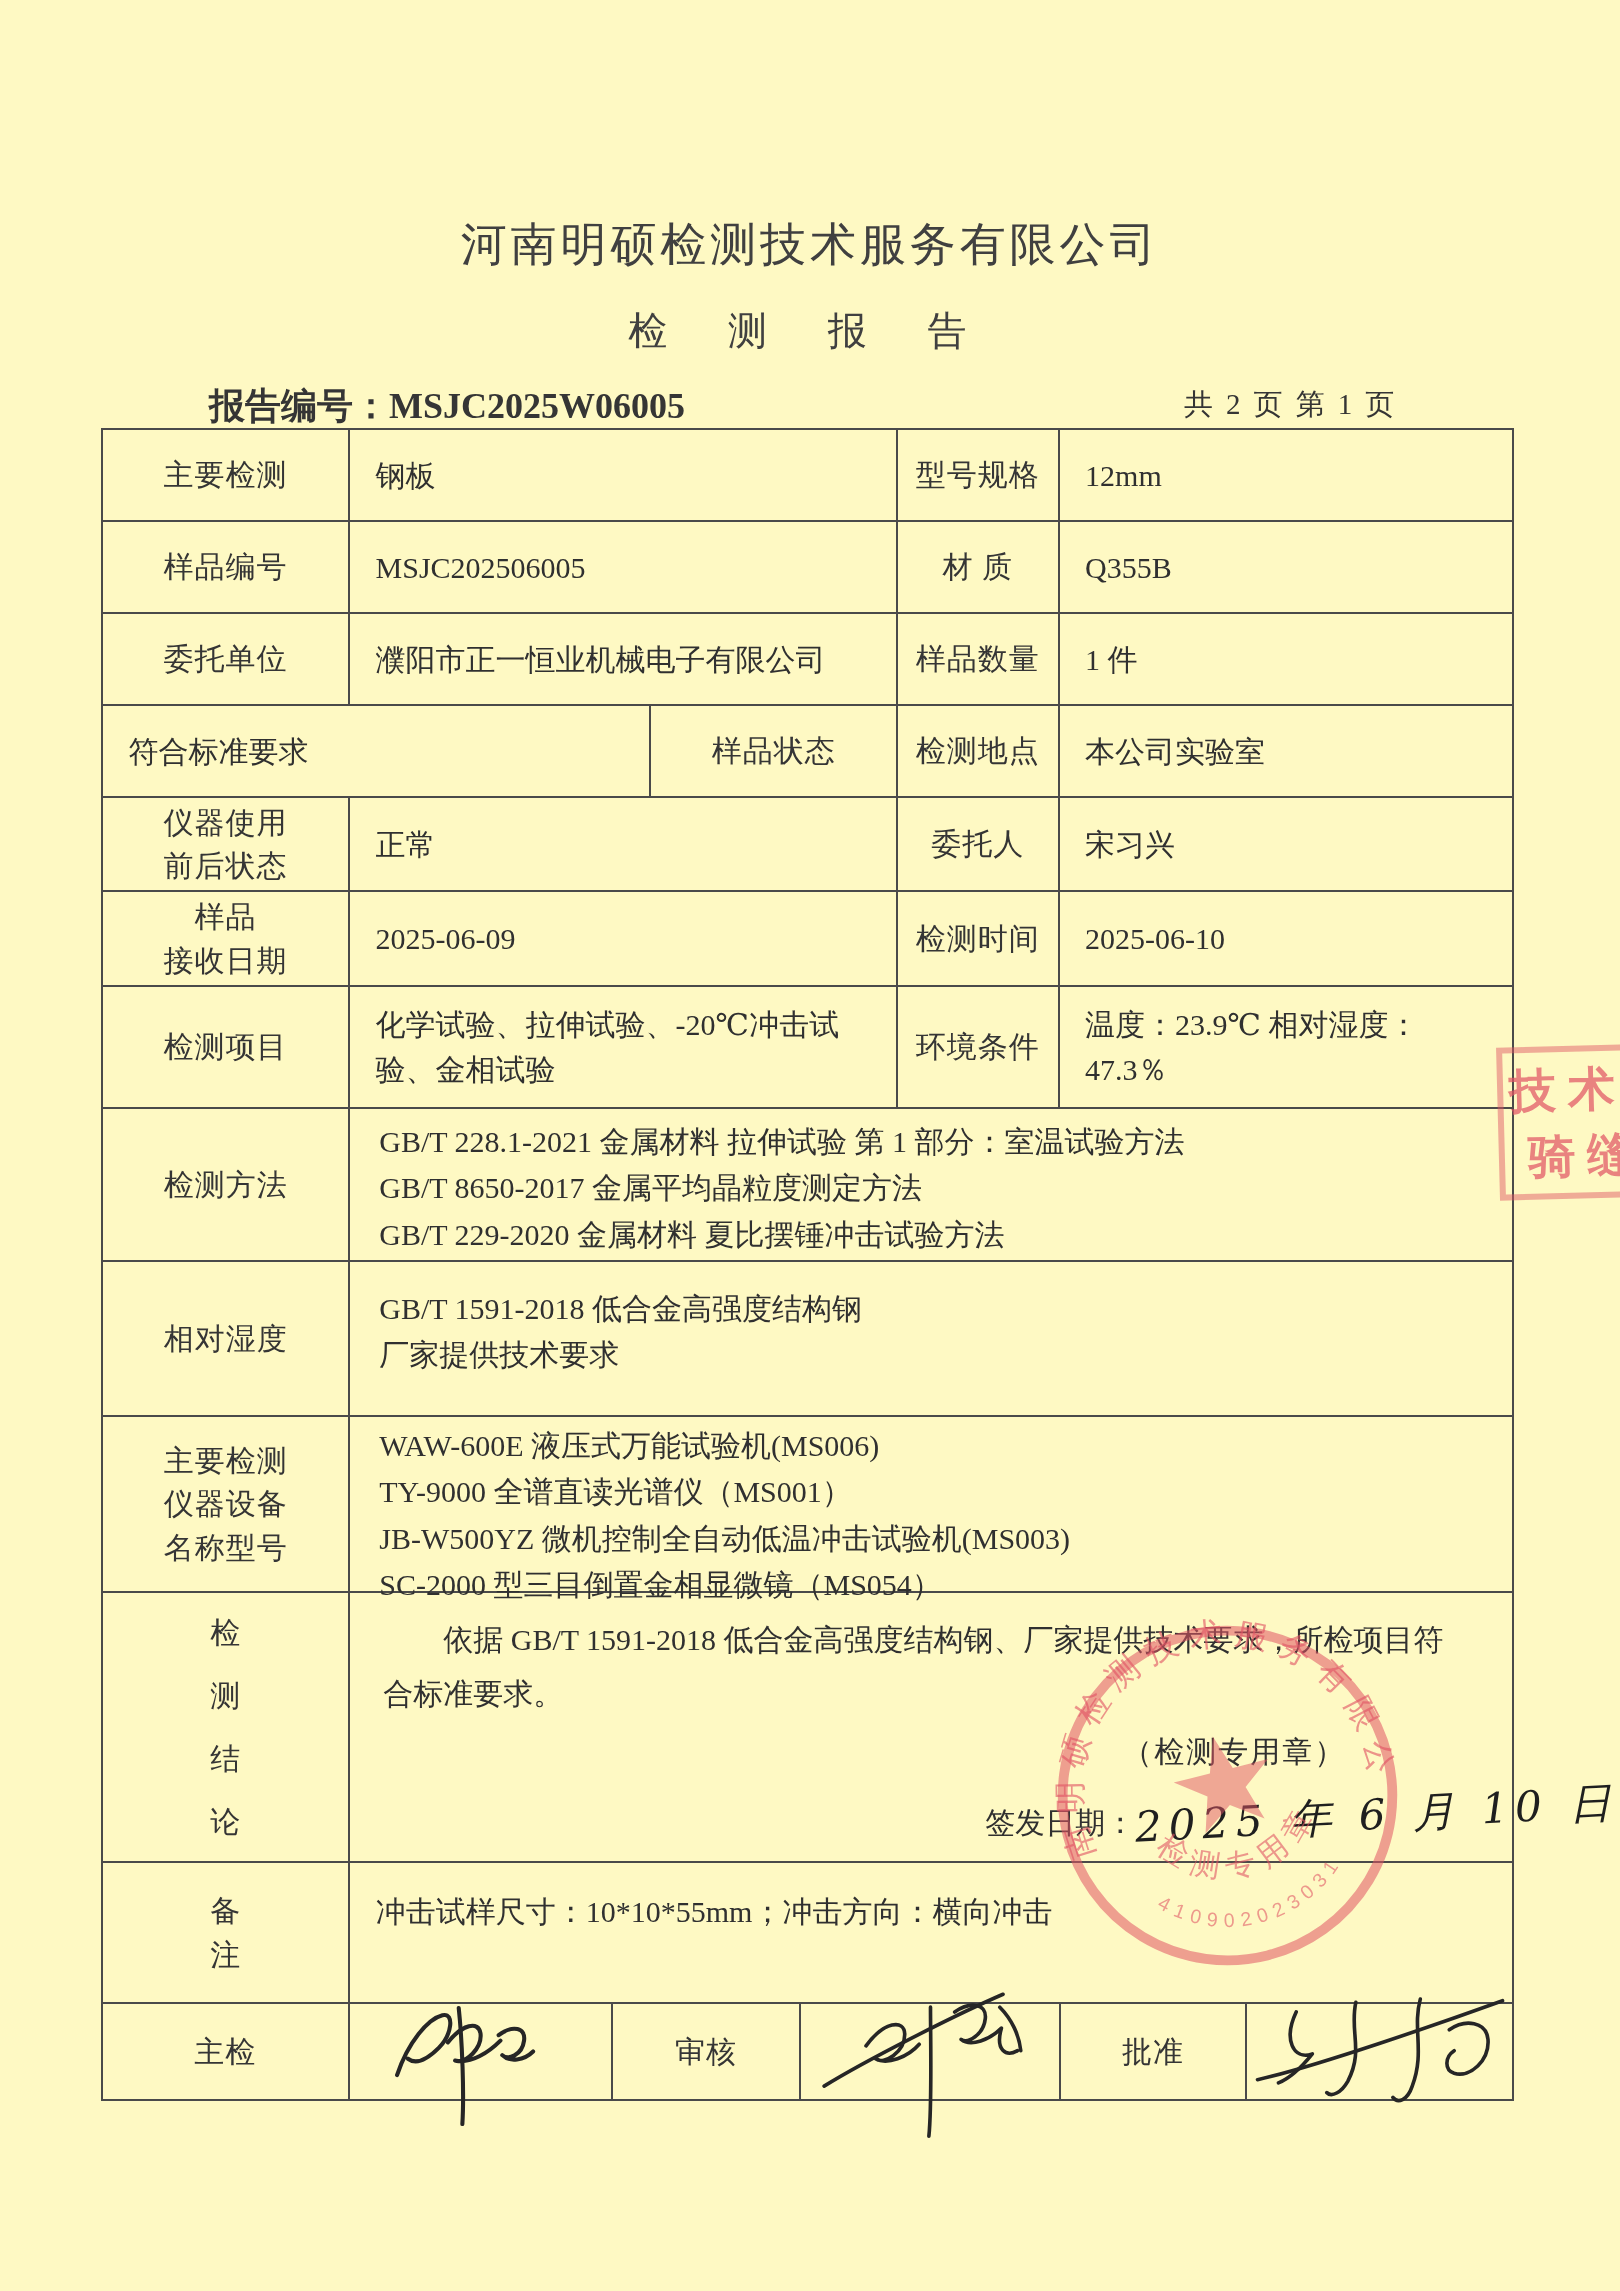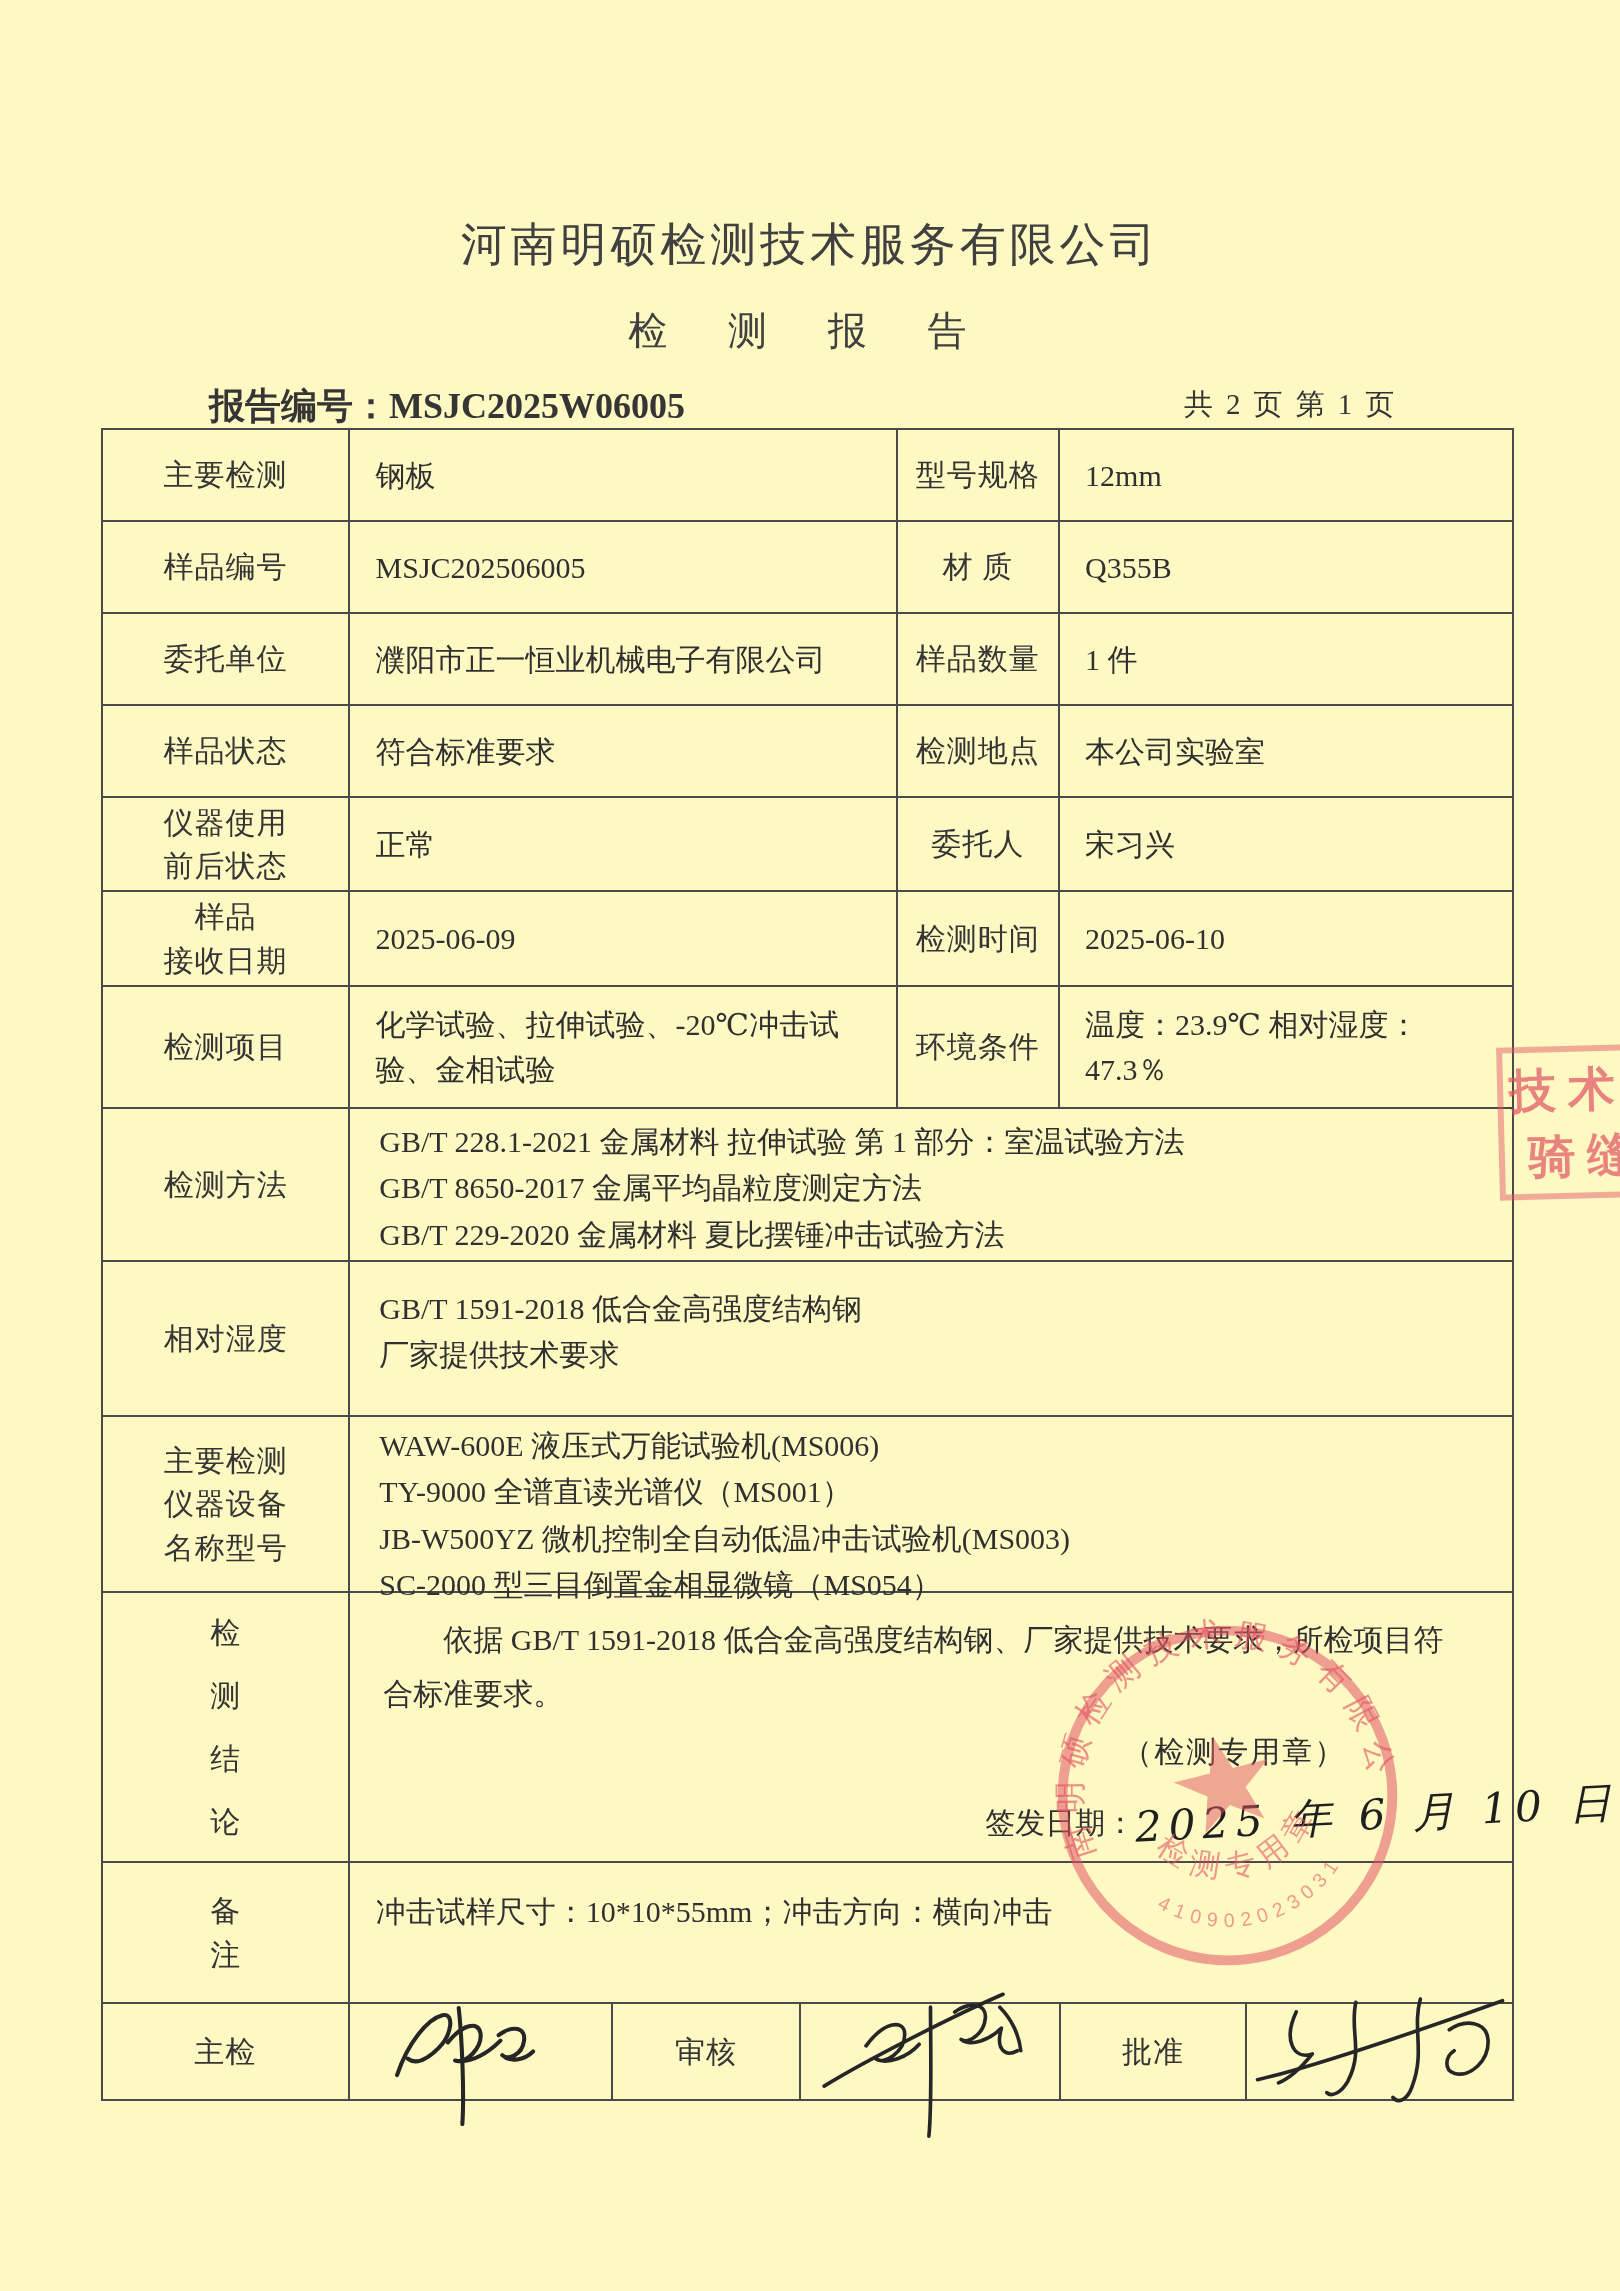--- a/index.html
+++ b/index.html
@@ -99,22 +99,22 @@
     </div>
 
     <div class="tr" style="height:92px">
       <div class="td lab w1">委托单位</div>
       <div class="td val w2">濮阳市正一恒业机械电子有限公司</div>
       <div class="td lab w3">样品数量</div>
       <div class="td val w4">1 件</div>
     </div>
 
     <div class="tr" style="height:92px">
+      <div class="td val w2">符合标准要求</div>
       <div class="td lab w1">样品状态</div>
-      <div class="td val w2">符合标准要求</div>
       <div class="td lab w3">检测地点</div>
       <div class="td val w4">本公司实验室</div>
     </div>
 
     <div class="tr" style="height:94px">
       <div class="td lab w1">仪器使用
 前后状态</div>
       <div class="td val w2">正常</div>
       <div class="td lab w3">委托人</div>
       <div class="td val w4">宋习兴</div>

